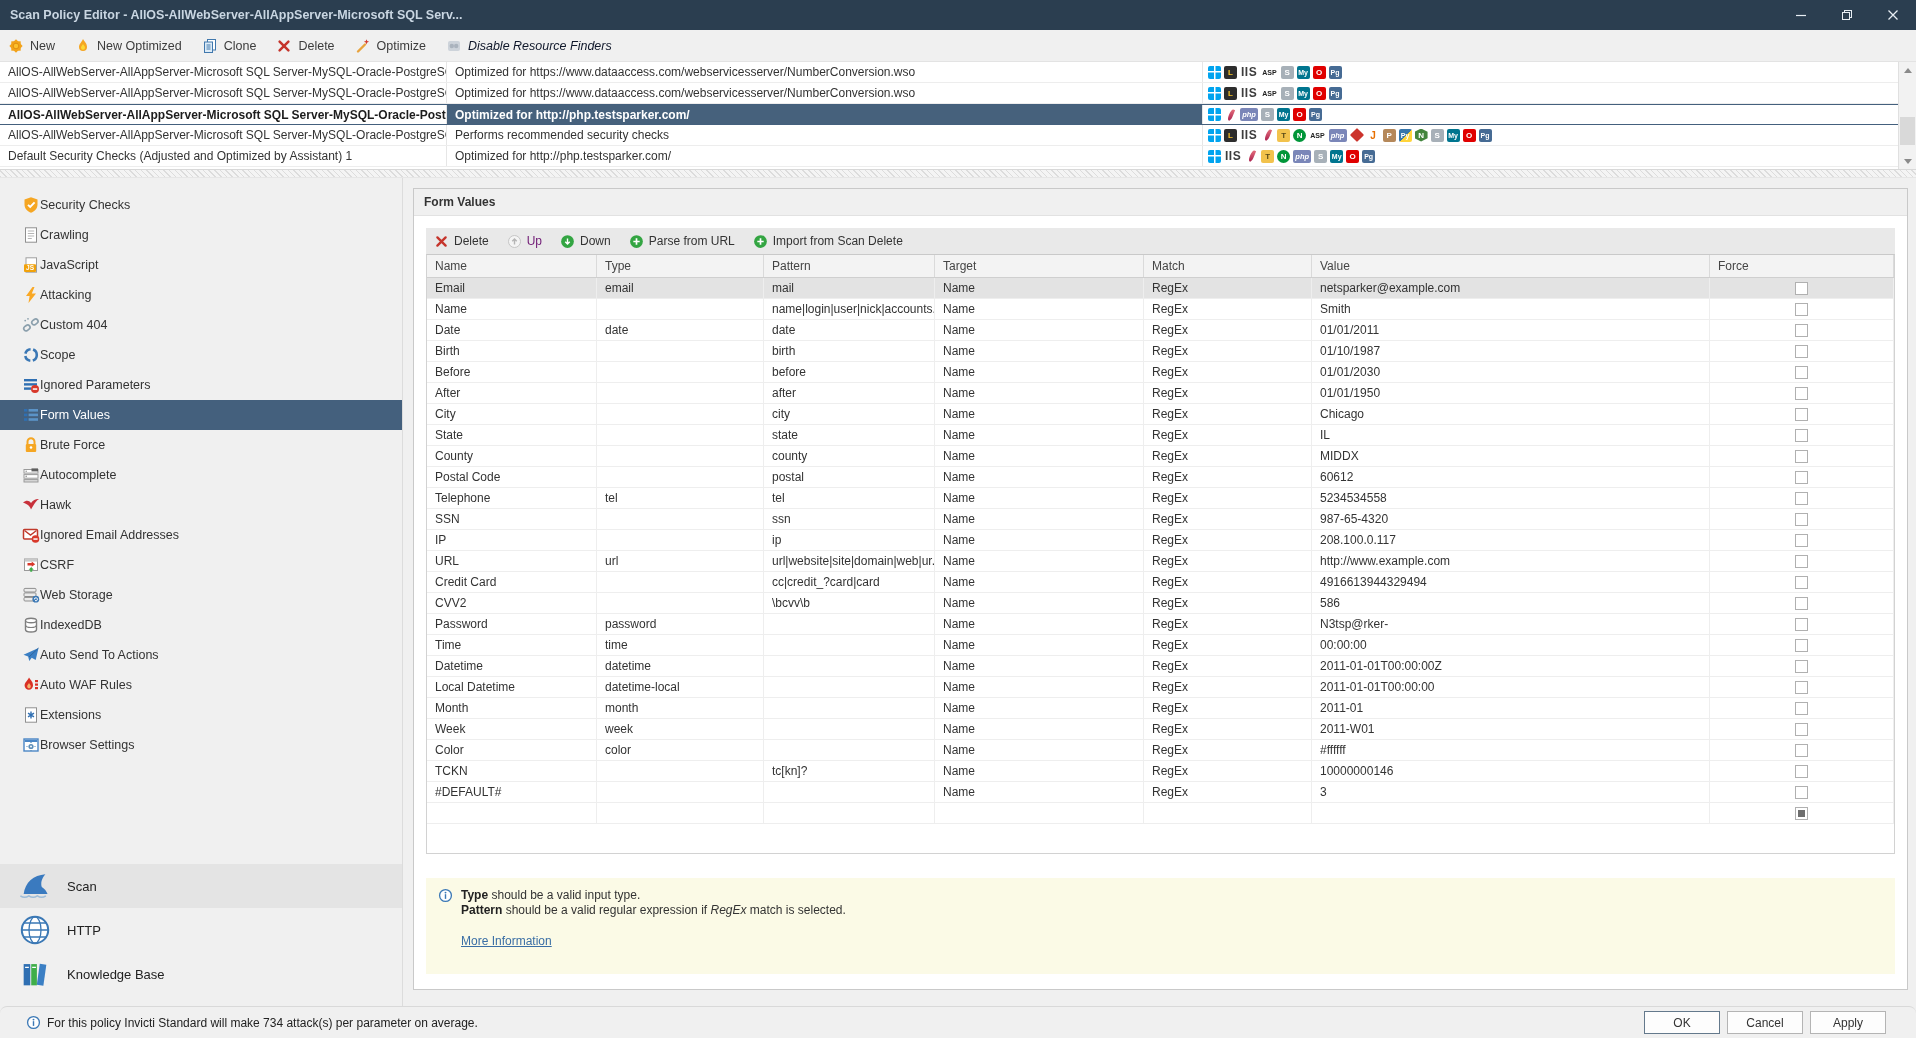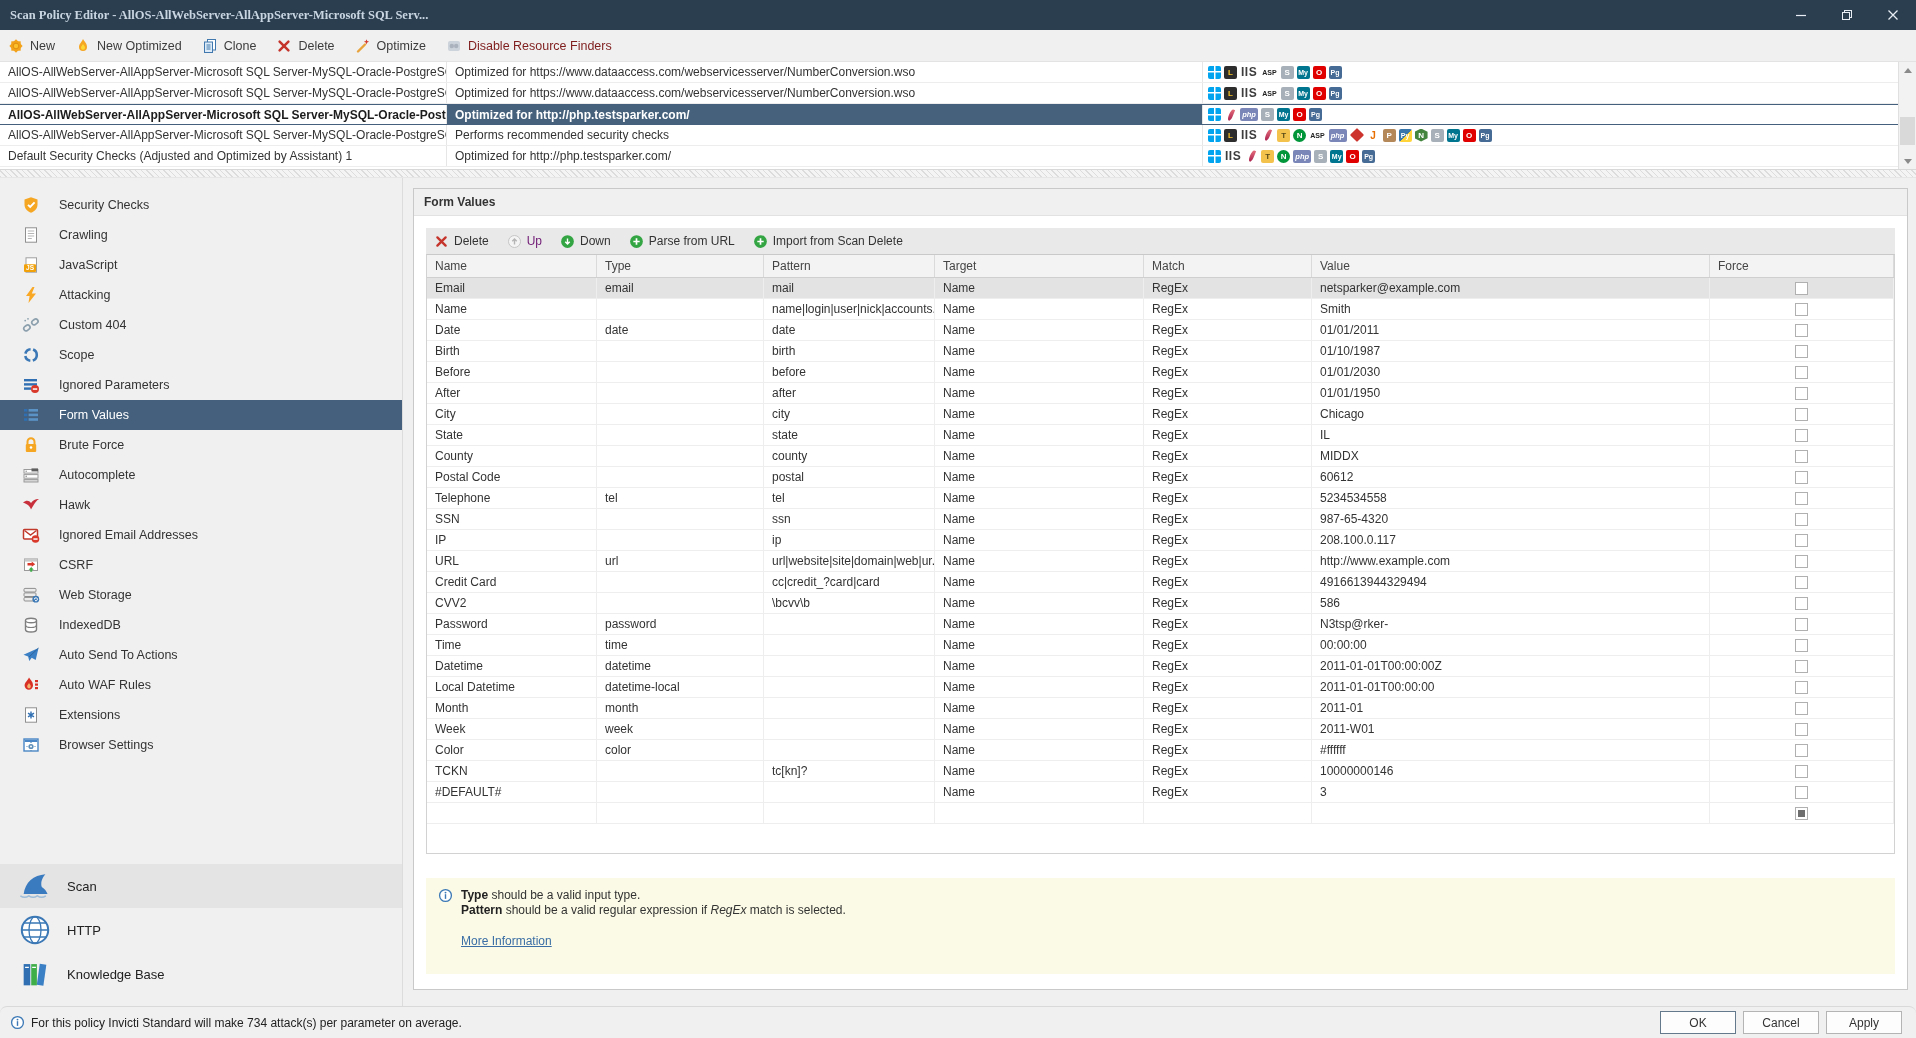--- a/index.html
+++ b/index.html
@@ -1,30 +1,30 @@
 <!DOCTYPE html>
 <html><head>
 <meta charset="utf-8">
 <style>
   * { margin:0; padding:0; box-sizing:border-box; }
   html,body { width:1916px; height:1038px; overflow:hidden;
     font-family:"Liberation Sans", sans-serif; font-size:12px; color:#333; background:#f0f0f0; }
   #window { width:1916px; height:1038px; display:flex; flex-direction:column; }
 
   
-  .titlebar { height:30px; background:#2b3e50; display:flex; align-items:center; padding-left:10px; flex:0 0 auto;font-family:Liberation Serif, serif; }
+  .titlebar { height:30px; background:#2b3e50; display:flex; align-items:center; padding-left:10px; flex:0 0 auto; }
   .titlebar .title { color:#c9d6e2; font-size:12.5px; font-weight:bold; }
   .win-btns { margin-left:auto; display:flex; height:100%; }
   .win-btn { width:46px; display:flex; align-items:center; justify-content:center; }
   .win-btn svg { width:12px; height:12px; }
 
   
   .app-toolbar { height:32px; background:#f0f0f0; border-bottom:1px solid #e3e3e3; display:flex; align-items:center; padding:0 8px; gap:20px; flex:0 0 auto; }
   .tb-item { display:flex; align-items:center; gap:6px; color:#3c3c3c; font-size:12.5px; }
-  .tb-item.disabled { color:#7f1d1d; }
+  .tb-item.disabled { color:#0f172a;font-style:italic; }
   .icn { display:inline-flex; }
   .tb-item .icn svg { width:16px; height:16px; }
 
   
   .policy-list { height:108px; background:#fff; position:relative; border-bottom:1px solid #d8d8d8; flex:0 0 auto; }
   .policy-rows { position:absolute; left:0; right:18px; top:0; bottom:0; overflow:hidden; }
   .policy-row { height:21px; display:flex; align-items:stretch; border-bottom:1px solid #ededed; background:#fff; }
   .pr-name { width:447px; padding:0 8px; line-height:20px; white-space:nowrap; overflow:hidden; border-right:1px solid #e6e6e6; }
   .pr-desc { width:756px; padding:0 8px; line-height:20px; white-space:nowrap; overflow:hidden; border-right:1px solid #e6e6e6; }
   .pr-icons { flex:1; display:flex; align-items:center; gap:3px; padding:0 5px; overflow:hidden; }
@@ -64,21 +64,21 @@
   .chip-postgresql { background:#466b94; font-size:7px; }
 
   
   .hatch { height:8px; background:repeating-linear-gradient(45deg,#dcdcdc 0 1px,#f4f4f4 1px 4px); border-bottom:1px solid #e6e6e6; flex:0 0 auto; }
 
   
   .content { flex:1; display:flex; min-height:0; background:#f0f0f0; }
 
   
   .sidebar { width:403px; flex:0 0 auto; border-right:1px solid #dcdcdc; display:flex; flex-direction:column; padding-top:12px; }
-  .side-item { height:30px; display:flex; align-items:center; gap:19px; padding-left:22px; font-size:12.5px; color:#333; }
+  .side-item { height:30px; display:flex; align-items:center; gap:0; padding-left:22px; font-size:12.5px; color:#333; }
   .side-item .icn svg { width:18px; height:18px; }
   .side-item.sel { background:#44607d; color:#fff; }
   .side-spacer { flex:1; }
   .side-bottom-item { height:44px; display:flex; align-items:center; gap:15px; padding-left:18px; font-size:13px; color:#222; }
   .side-bottom-item .icn svg { width:34px; height:34px; }
   .side-bottom-item.sel { background:#e4e4e4; }
   .side-bottom { margin-bottom:10px; }
 
   
   .main { flex:1; padding:10px 8px 16px 10px; min-width:0; }
@@ -103,21 +103,21 @@
   .cbx { width:13px; height:13px; border:1px solid #b0b0b0; background:#fff; display:inline-block; }
   .cbx.ind::after { content:""; display:block; width:7px; height:7px; margin:2px; background:#6e6e6e; }
 
   .info-box { margin-top:24px; height:96px; background:#fbfae6; padding:10px 12px; display:flex; gap:8px; flex:0 0 auto; }
   .info-box .icn svg { width:15px; height:15px; }
   .info-text { line-height:15px; color:#333; }
   .info-text b { color:#222; }
   .more-link { display:inline-block; margin-top:16px; color:#3a6ea5; text-decoration:underline; }
 
   
-  .statusbar { height:32px; background:#f0f0f0; border-top:1px solid #d9d9d9; display:flex; align-items:center; padding:0 10px; gap:6px; flex:0 0 auto;border-radius:7px; }
+  .statusbar { height:32px; background:#f0f0f0; border-top:1px solid #d9d9d9; display:flex; align-items:center; padding:0 26px; gap:6px; flex:0 0 auto;border-radius:7px; }
   .statusbar .icn svg { width:15px; height:15px; }
   .status-msg { color:#222; }
   .status-btns { margin-left:auto; display:flex; gap:7px; padding-right:4px; }
   .btn { width:76px; height:23px; background:#fdfdfd; border:1px solid #b4b4b4; font-family:"Liberation Sans",sans-serif;
     font-size:12px; color:#333; display:flex; align-items:center; justify-content:center; }
   .btn.default { border-color:#64798c; }
 </style>
 </head>
 <body>
 

